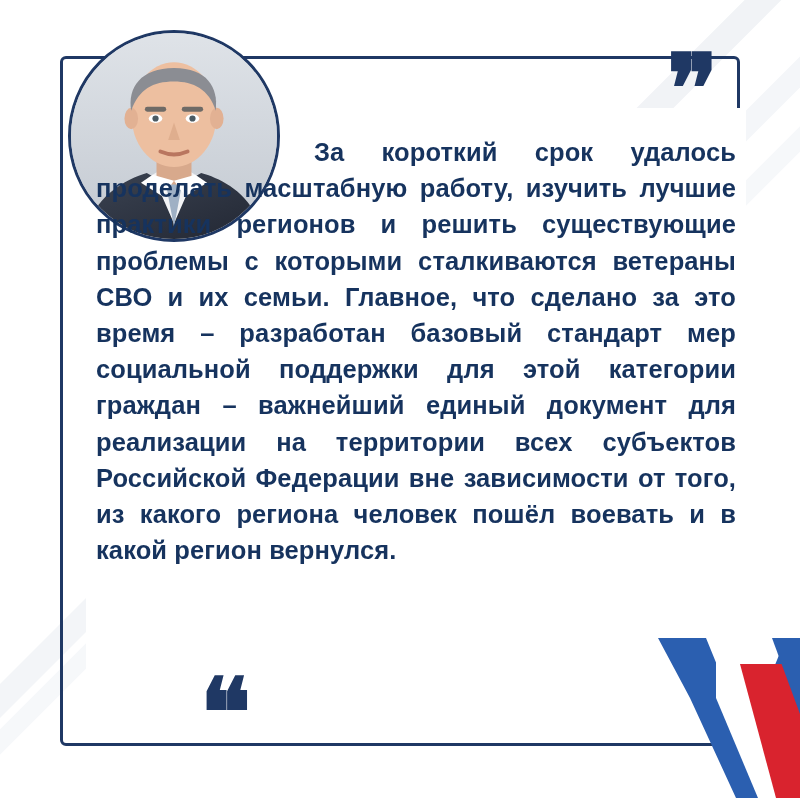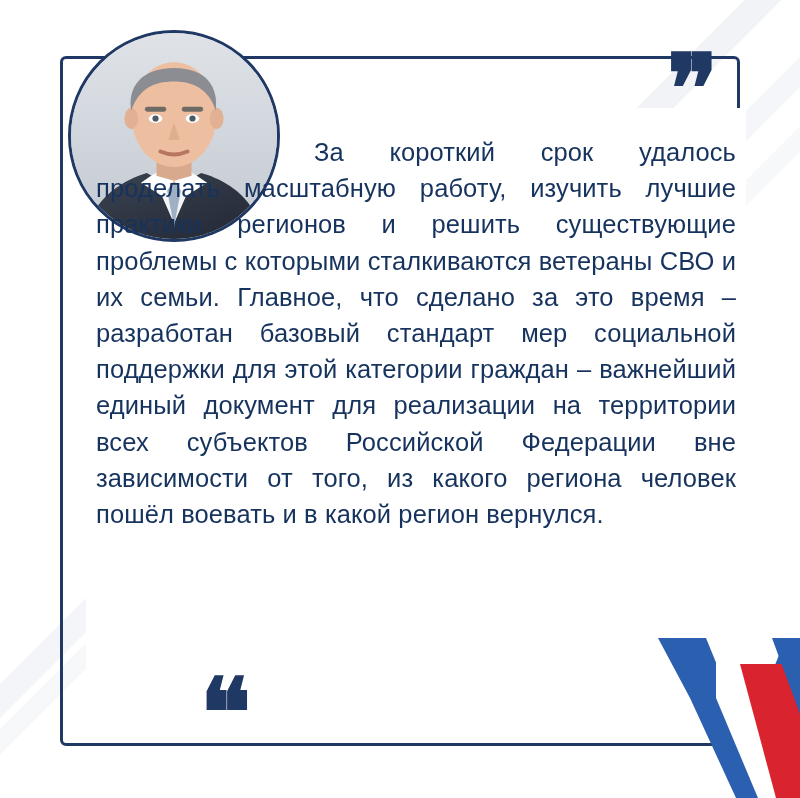--- a/index.html
+++ b/index.html
@@ -107,21 +107,21 @@
   .quote-text {
     position: absolute;
     left: 96px;
     top: 134px;
     width: 640px;
     z-index: 6;
     color: #16335e;
     font-size: 25.5px;
     line-height: 1.42;
     text-align: justify;
-    font-weight: 400;
+    font-weight: 700;
     letter-spacing: 0.1px;
   }
   .quote-text .indent-block {
     margin: 0;
     text-indent: 0;
   }
   .lead-pad { display: inline-block; width: 218px; height: 1px; }
 
   
   .chevron {

